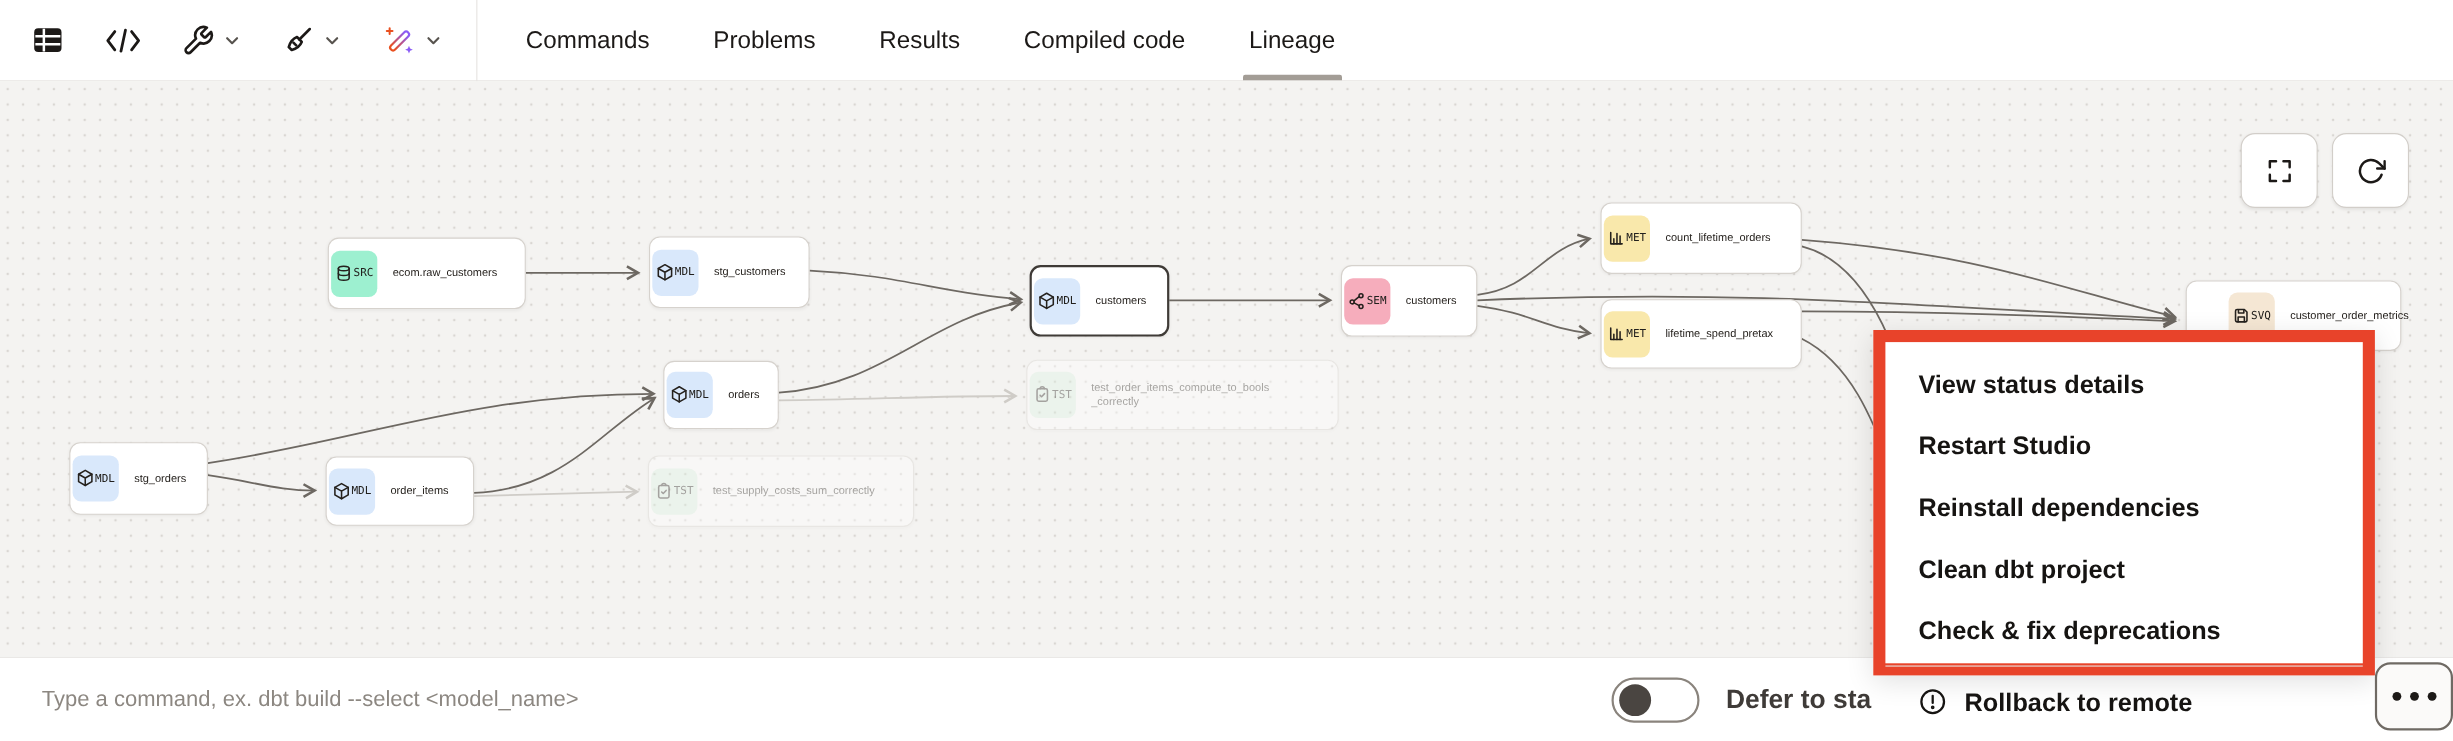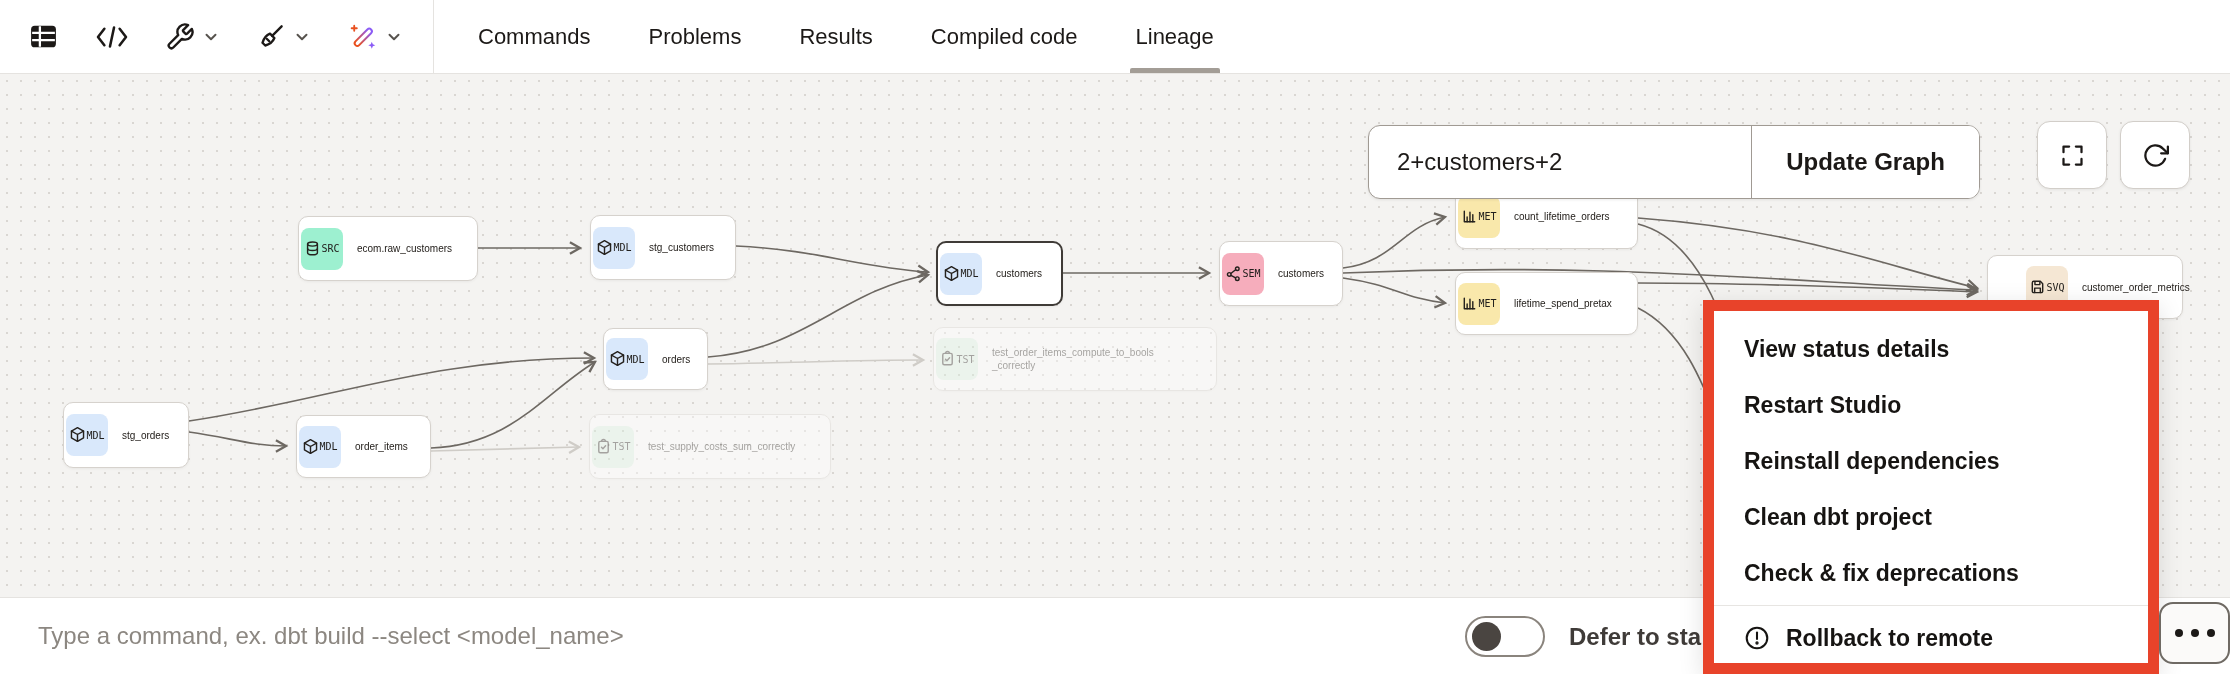--- a/index.html
+++ b/index.html
@@ -57,35 +57,35 @@
             white-space:nowrap; }
   .canvas-icon-btn { position:absolute; z-index:5; width:70px; height:68px;
             background:#fff; border:1.5px solid #d2cec9; border-radius:13px;
             box-shadow:0 1px 3px rgba(0,0,0,.07);
             display:flex; align-items:center; justify-content:center; cursor:pointer; }
   #btn-fullscreen { left:2037px; top:47px; }
   #btn-refresh { left:2120px; top:47px; }
 
   
   .context-menu { position:absolute; left:1703px; top:300px; width:456px;
-            height:374px; z-index:20; border:11px solid #e8432a;
+            height:314px; z-index:20; border:11px solid #e8432a;
             background:#fff; box-shadow:0 6px 24px rgba(0,0,0,.12);text-align:center; }
   .menu-inner { padding:10px 0 8px 0; }
   .menu-item { height:56px; display:flex; align-items:center; padding:0 24px 0 30px;
             font-size:23px; font-weight:600; color:#161412; cursor:pointer;
             white-space:nowrap; }
   .menu-sep { height:1px; background:#e7e5e2; margin:4px 0; }
   .menu-item .warn-ic { margin-right:16px; display:flex; }
 
   
   .bottom-bar { position:absolute; left:0; top:597px; width:2230px; height:77px;
             background:#fff; border-top:1px solid #e5e3e0;
             display:flex; align-items:center; z-index:10; }
   .cmd-input { flex:1 1 auto; border:none; outline:none; margin-left:38px;
-            font-size:24px; color:#3d3935; background:transparent;
+            font-size:20px; color:#3d3935; background:transparent;
             font-family:"Liberation Sans", sans-serif; }
   .cmd-input::placeholder { color:#8c8781; opacity:1; }
   .defer-wrap { display:flex; align-items:center; gap:24px; margin-right:0;
             position:absolute; left:1465px; top:0; height:77px; }
   .toggle { width:80px; height:41px; border:2px solid #8a847d; border-radius:22px;
             background:#fff; position:relative; cursor:pointer; flex:0 0 auto; }
   .toggle .knob { position:absolute; left:5px; top:4px; width:29px; height:29px;
             border-radius:50%; background:#4a4541; }
   .defer-label { font-size:24px; font-weight:600; color:#3f3b38; white-space:nowrap; }
   .more-btn { position:absolute; left:2159px; top:602px; width:71px; height:62px;
@@ -309,24 +309,20 @@
               <rect x="4" y="3.6" width="10" height="12" rx="1.6"></rect>
               <path d="M7 3.6 a2 2 0 0 1 4 0"></path>
               <path d="M6.9 9.8 l1.5 1.5 2.8-3"></path>
             </svg>
             <span class="code">TST</span>
           </span>
           <span class="llabel">test_supply_costs_sum_correctly</span>
         </div>
       </div>
 
-    <div class="graph-selector">
-      <input class="selector-input" type="text" value="2+customers+2" style="">
-      <div class="update-btn">Update Graph</div>
-    </div>
 
     <div class="canvas-icon-btn" id="btn-fullscreen">
       <svg width="27" height="27" viewBox="0 0 24 24" fill="none" stroke="#1c1917" stroke-width="2" stroke-linecap="round" stroke-linejoin="round">
         <path d="M4 9 V4 h5 M15 4 h5 v5 M20 15 v5 h-5 M9 20 H4 v-5"></path>
       </svg>
     </div>
     <div class="canvas-icon-btn" id="btn-refresh">
       <svg width="27" height="27" viewBox="0 0 24 24" fill="none" stroke="#1c1917" stroke-width="2" stroke-linecap="round" stroke-linejoin="round">
         <polyline points="23 4 23 10 17 10"></polyline>
         <path d="M20.49 15a9 9 0 1 1-2.12-9.36L23 10"></path>

